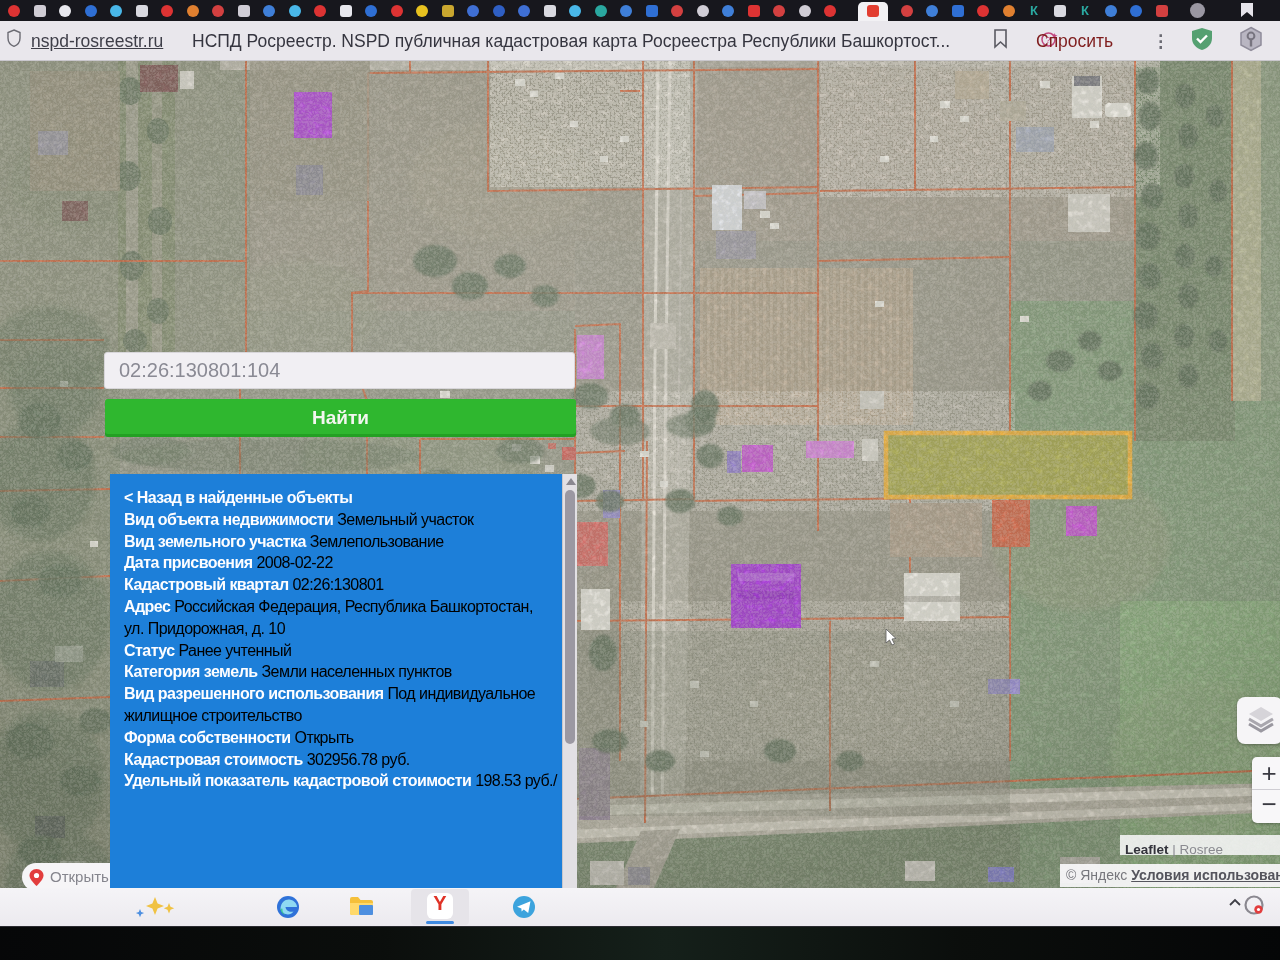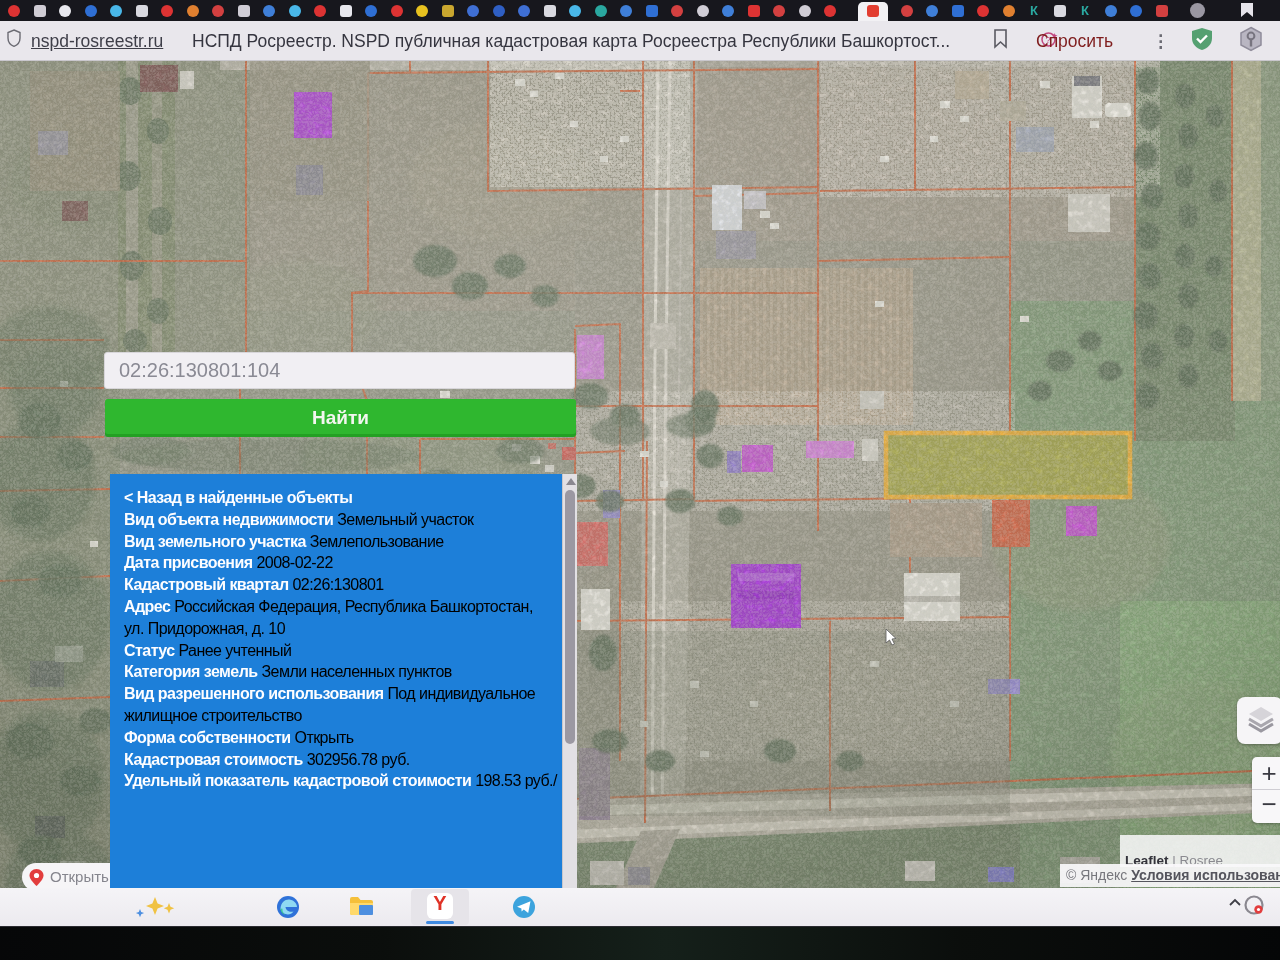--- a/index.html
+++ b/index.html
@@ -45,21 +45,21 @@
   
   .layers { left:1237px; top:697px; width:46px; height:47px; background:#f6f5f7;
             border-radius:8px; box-shadow:0 1px 3px rgba(0,0,0,.3); }
   .zoomctl { left:1252px; top:757px; width:34px; height:66px; background:#f8f7f9;
              border-radius:5px 0 0 5px; box-shadow:0 1px 3px rgba(0,0,0,.3);
              font-size:26px; color:#3a3a42; text-align:center; }
   .zoomctl .zp { height:33px; line-height:32px; border-bottom:1px solid #cfcdd3; }
   .zoomctl .zm { height:33px; line-height:28px; }
 
   .leafattr { left:1120px; top:835px; width:160px; height:20px; background:rgba(250,249,251,.85);
-              font-size:13.5px; color:#8a8a90; line-height:20px; padding:16px 5px; white-space:nowrap; }
+              font-size:13.5px; color:#8a8a90; line-height:20px; padding:5px 5px; white-space:nowrap; }
   .leafattr b { color:#33333b; }
   .yaattr { left:1060px; top:864px; width:220px; height:23px; background:rgba(250,249,251,.92);
             font-size:14px; color:#77777d; line-height:23px; padding-left:6px; white-space:nowrap; }
   .yaattr b { color:#55555d; text-decoration:underline; }
 
   .openpill { left:22px; top:863px; width:200px; height:28px; background:#f6f5f7;
               border-radius:14px 0 0 14px; font-size:15px; color:#85858d; line-height:28px;
               padding-left:28px; }
 
   

